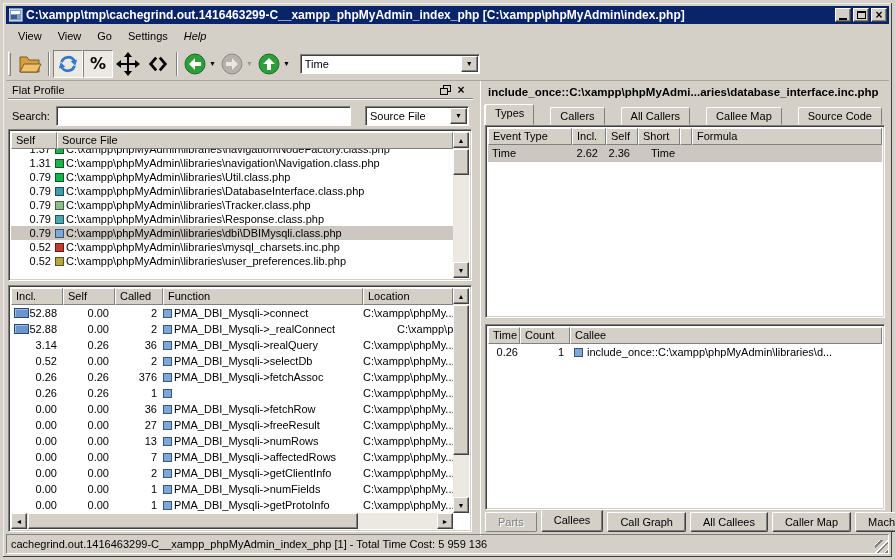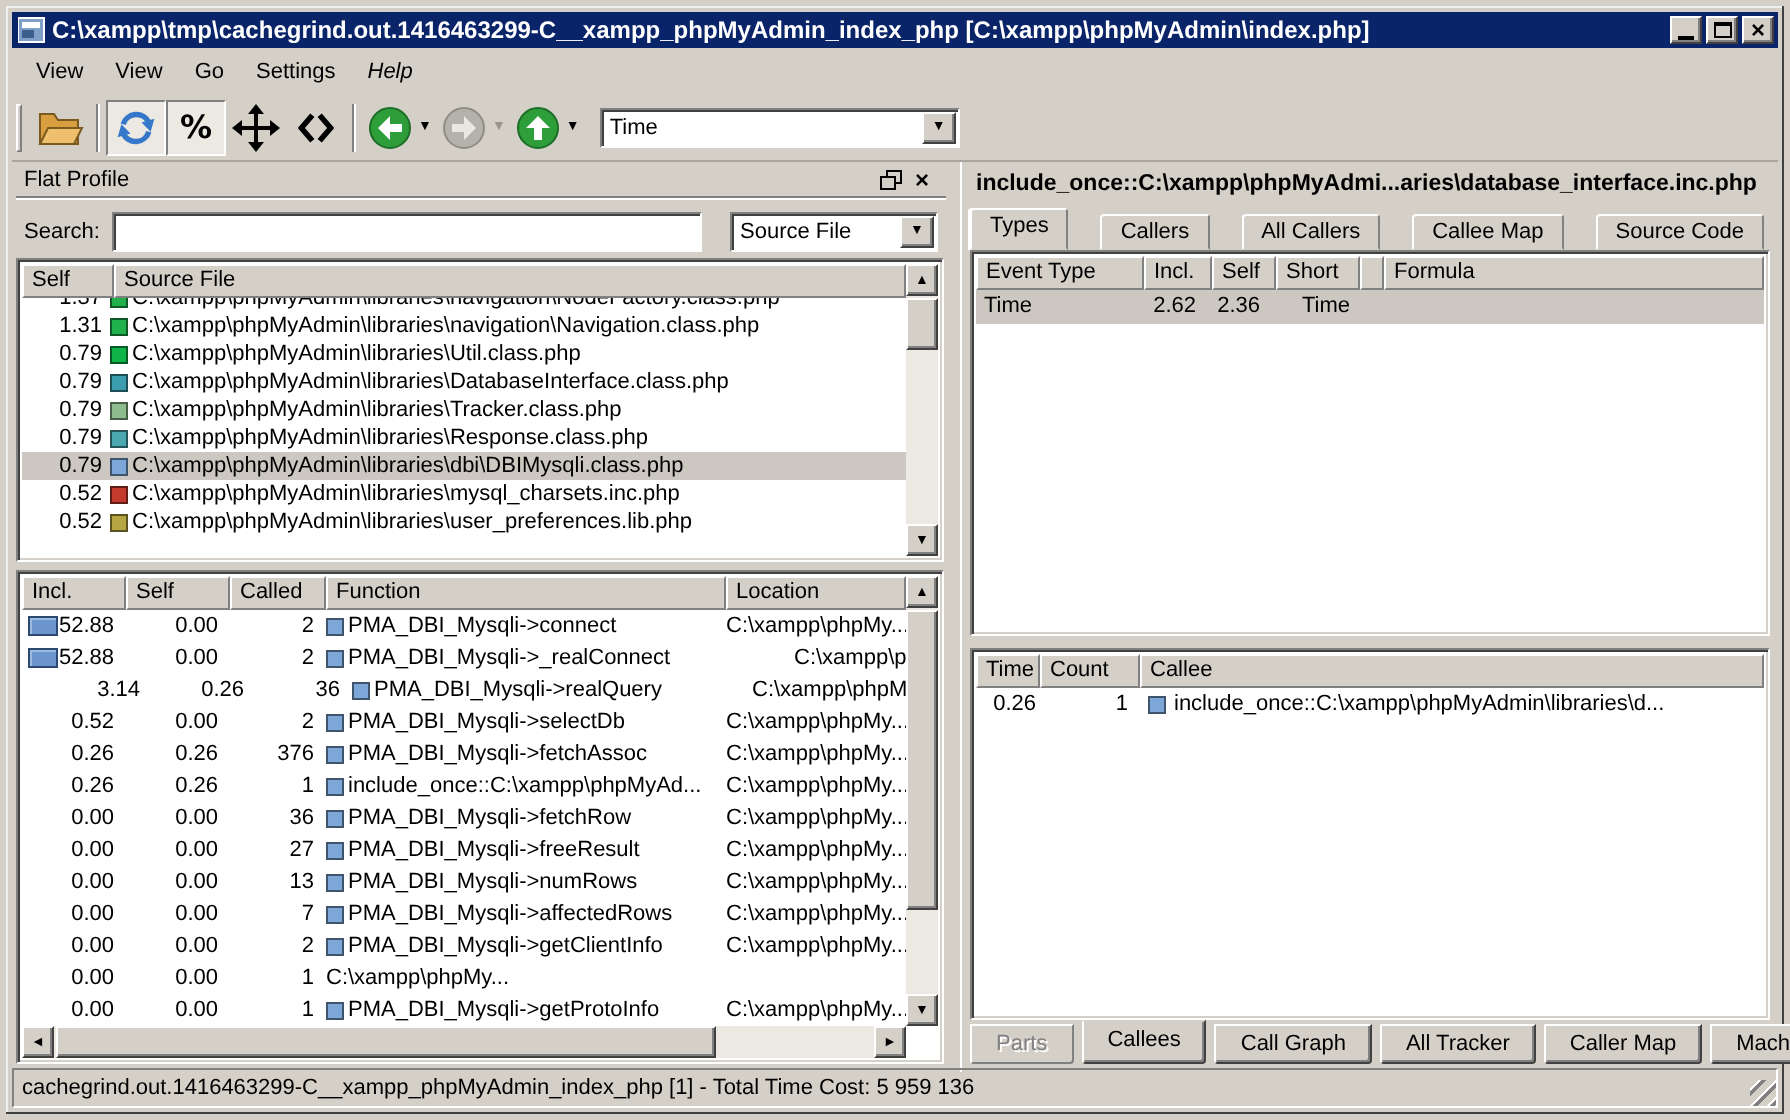--- a/index.html
+++ b/index.html
@@ -330,21 +330,21 @@
                 <span>52.88</span>
               </span>
               <span class="cell num" style="width: 52px;">0.00</span>
               <span class="cell num" style="width: 48px;">2</span>
               <span class="cell" style="width: 234px; display: flex; align-items: center;">
                 <span class="sq" style="background: rgb(125, 167, 217);"></span>
                 <span>PMA_DBI_Mysqli-&gt;_realConnect</span>
               </span>
               <span class="cell" style="flex: 1 1 auto;">C:\xampp\phpMy...</span>
             </span>
-            <span class="fn-row" style="display: flex; margin-left: 13px;">
+            <span class="fn-row" style="display: flex;">
               <span class="cell num" style="width: 52px; display: flex; align-items: center; justify-content: flex-end;">
                 <span>3.14</span>
               </span>
               <span class="cell num" style="width: 52px;">0.26</span>
               <span class="cell num" style="width: 48px;">36</span>
               <span class="cell" style="width: 200px; display: flex; align-items: center;">
                 <span class="sq" style="background: rgb(125, 167, 217);"></span>
                 <span>PMA_DBI_Mysqli-&gt;realQuery</span>
               </span>
               <span class="cell" style="flex: 1 1 auto;">C:\xampp\phpMy...</span>
@@ -374,21 +374,20 @@
               <span class="cell" style="flex: 1 1 auto;">C:\xampp\phpMy...</span>
             </span>
             <span class="fn-row" style="display: flex;">
               <span class="cell num" style="width: 52px; display: flex; align-items: center; justify-content: flex-end;">
                 <span>0.26</span>
               </span>
               <span class="cell num" style="width: 52px;">0.26</span>
               <span class="cell num" style="width: 48px;">1</span>
               <span class="cell" style="width: 200px; display: flex; align-items: center;">
                 <span class="sq" style="background: rgb(125, 167, 217);"></span>
-                <span>include_once::C:\xampp\phpMyAd...</span>
               </span>
               <span class="cell" style="flex: 1 1 auto;">C:\xampp\phpMy...</span>
             </span>
             <span class="fn-row" style="display: flex;">
               <span class="cell num" style="width: 52px; display: flex; align-items: center; justify-content: flex-end;">
                 <span>0.00</span>
               </span>
               <span class="cell num" style="width: 52px;">0.00</span>
               <span class="cell num" style="width: 48px;">36</span>
               <span class="cell" style="width: 200px; display: flex; align-items: center;">
@@ -444,20 +443,24 @@
                 <span>PMA_DBI_Mysqli-&gt;getClientInfo</span>
               </span>
               <span class="cell" style="flex: 1 1 auto;">C:\xampp\phpMy...</span>
             </span>
             <span class="fn-row" style="display: flex;">
               <span class="cell num" style="width: 52px; display: flex; align-items: center; justify-content: flex-end;">
                 <span>0.00</span>
               </span>
               <span class="cell num" style="width: 52px;">0.00</span>
               <span class="cell num" style="width: 48px;">1</span>
+              <span class="cell" style="width: 200px; display: flex; align-items: center;">
+                <span class="sq" style="background: rgb(125, 167, 217);"></span>
+                <span>PMA_DBI_Mysqli-&gt;numFields</span>
+              </span>
               <span class="cell" style="flex: 1 1 auto;">C:\xampp\phpMy...</span>
             </span>
             <span class="fn-row" style="display: flex;">
               <span class="cell num" style="width: 52px; display: flex; align-items: center; justify-content: flex-end;">
                 <span>0.00</span>
               </span>
               <span class="cell num" style="width: 52px;">0.00</span>
               <span class="cell num" style="width: 48px;">1</span>
               <span class="cell" style="width: 200px; display: flex; align-items: center;">
                 <span class="sq" style="background: rgb(125, 167, 217);"></span>
@@ -526,21 +529,21 @@
                 <span>include_once::C:\xampp\phpMyAdmin\libraries\d...</span>
               </span>
             </span>
           </div>
       </div>
 
       <div class="btabs" id="bottom-tabs">
           <span class="btab disabled">Parts</span>
           <span class="btab active">Callees</span>
           <span class="btab">Call Graph</span>
-          <span class="btab">All Tracker</span>
+          <span class="btab">All Callees</span>
           <span class="btab">Caller Map</span>
           <span class="btab">Machine</span>
         </div>
     </div>
   </div>
 
   <div class="statusbar">
     <div class="status-panel">
       <span>cachegrind.out.1416463299-C__xampp_phpMyAdmin_index_php [1] - Total Time Cost: 5 959 136</span>
     </div>

